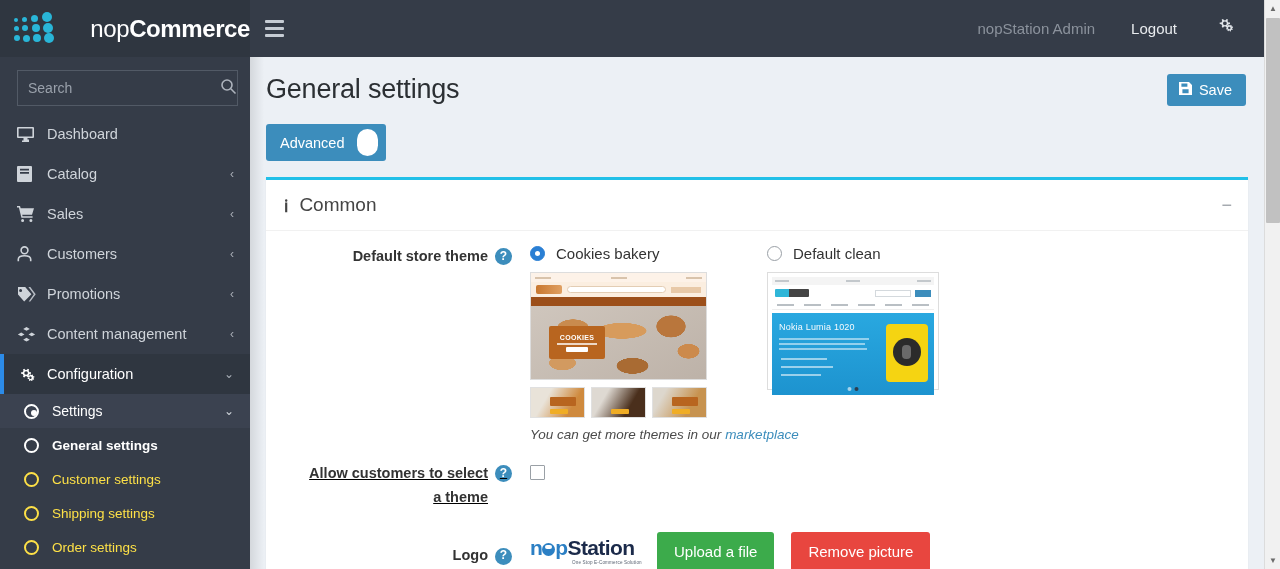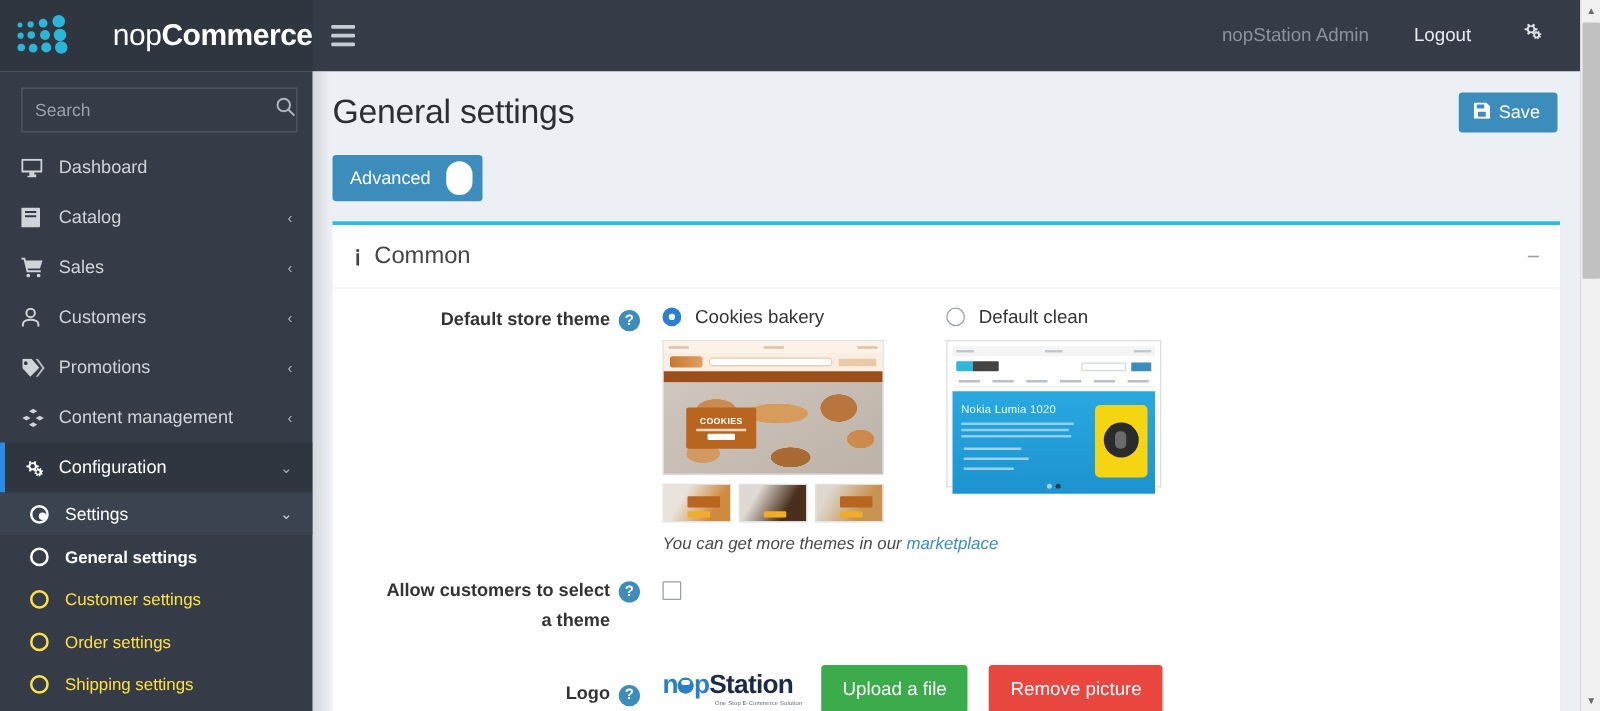--- a/index.html
+++ b/index.html
@@ -133,21 +133,21 @@
     display: flex; justify-content: flex-end; align-items: flex-start; gap: 7px;
   }
   .form-label .lt { max-width: 195px; margin-left: 40px; }
   .help {
     display:inline-flex; align-items:center; justify-content:center;
     width: 17px; height: 17px; border-radius: 50%; background: #3c8dbc; color:#fff;
     font-size: 12px; font-weight: 700; flex: 0 0 17px; margin-top: 3px; cursor: pointer;
   }
   .form-field { flex: 1; padding-left: 9px; }
 
-  .theme-grid { display: flex; gap: 2px; }
+  .theme-grid { display: flex; gap: 12px; }
   .theme-col { width: 225px; }
   .theme-col.second { margin-left: 0; }
   .theme-radio-row { display: flex; align-items: center; gap: 11px; margin-bottom: 10px; }
   .radio {
     width: 15px; height: 15px; border-radius: 50%; border: 1px solid #9aa0a6;
     background: #fff; position: relative; flex: 0 0 15px; cursor: pointer;
   }
   .radio.sel { border: 1px solid #2a7fd4; background: #2a7fd4; }
   .radio.sel:after {
     content:""; position:absolute; left: 4px; top: 4px; width: 5px; height: 5px;
@@ -411,27 +411,27 @@
   <div class="sub-sub">
     <span class="ss-icon">
         <span class="ring"></span>
       </span>
     <span>Customer settings</span>
   </div>
   <div class="sub-sub">
     <span class="ss-icon">
         <span class="ring"></span>
       </span>
-    <span>Order settings</span>
+    <span>Shipping settings</span>
   </div>
   <div class="sub-sub">
     <span class="ss-icon">
         <span class="ring"></span>
       </span>
-    <span>Shipping settings</span>
+    <span>Order settings</span>
   </div>
 </div>
 <div id="sb-left-edge"></div>
 
 <div id="content">
 
   <div id="page-head">
     <div id="page-title">General settings</div>
     <button id="save-btn">
       <span class="fl">
@@ -546,21 +546,21 @@
                     <i class="on"></i>
                   </div>
               </div>
             </div>
           </div>
 
         </div>
       </div>
     </div>
 
-    <div class="form-row" style="padding-top:20px;">
+    <div class="form-row" style="padding-top:20px;text-decoration:underline;">
       <div class="form-label">
         <span class="lt">Allow customers to select a theme</span>
         <span class="help">?</span>
       </div>
       <div class="form-field" style="padding-top:3px;">
         <span class="checkbox"></span>
       </div>
     </div>
 
     <div class="form-row" style="padding-top:22px;">

